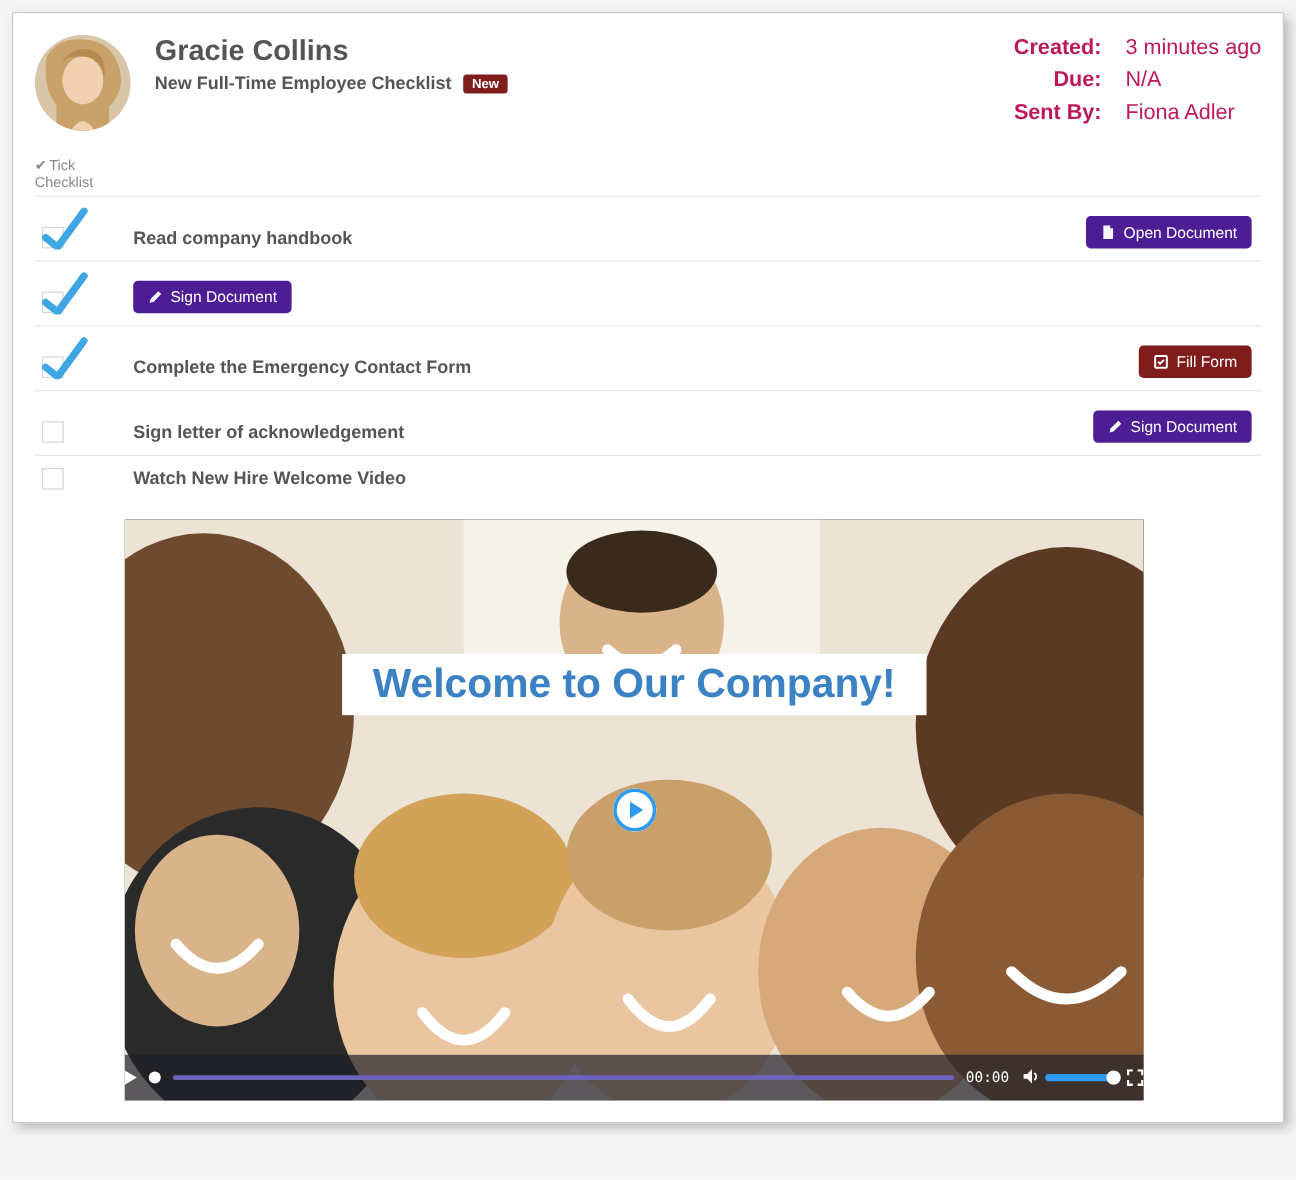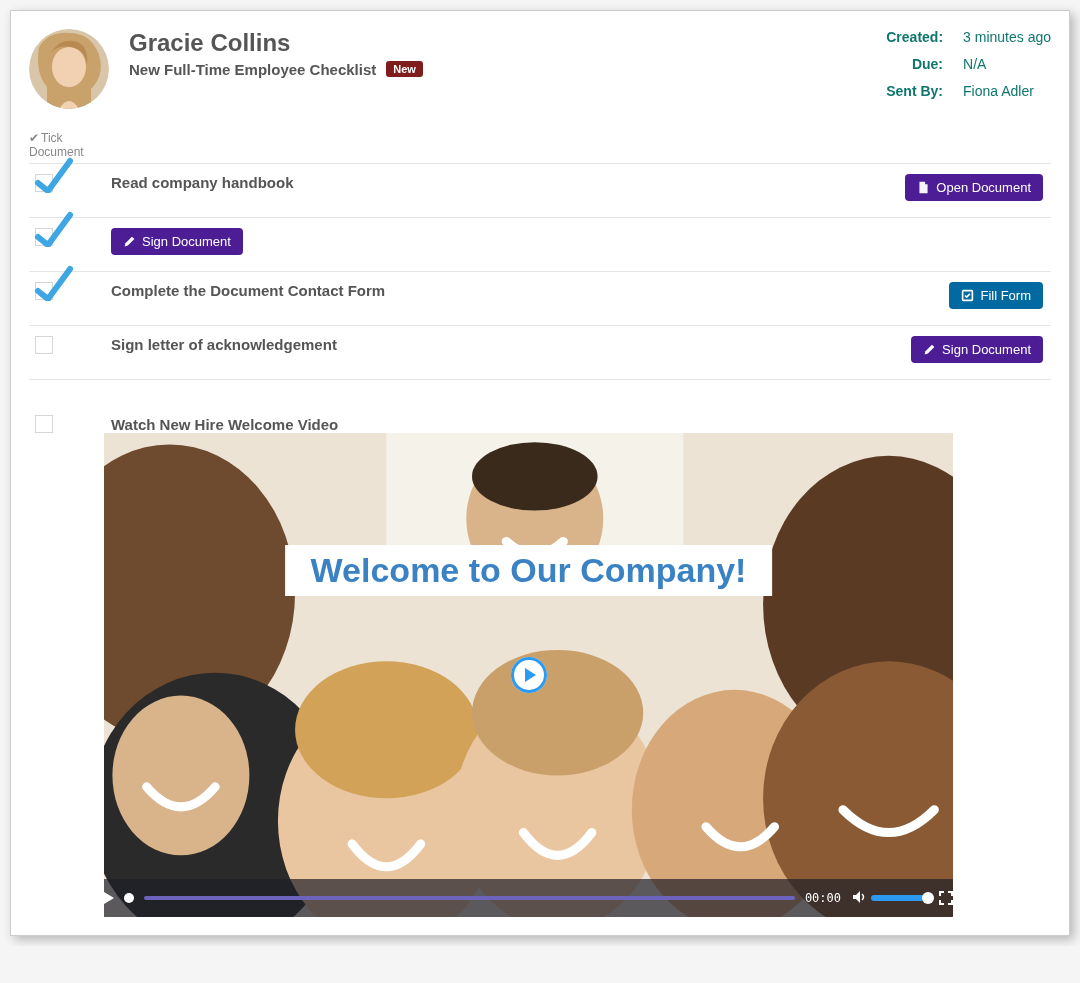--- a/index.html
+++ b/index.html
@@ -6,38 +6,38 @@
     body { font-family: -apple-system, BlinkMacSystemFont, "Segoe UI", Helvetica, Arial, sans-serif; background: #f5f5f5; padding: 10px; }
     .panel { background: #fff; border: 1px solid #ccc; box-shadow: 4px 4px 10px rgba(0,0,0,0.25); width: 1060px; margin: 0 auto; }
     .panel-header { background: #e7f1f8; padding: 10px 18px; font-size: 15px; color: #555;}
     .panel-body { padding: 18px 18px 0 18px; }
     .profile-row { display: flex; justify-content: space-between; }
     .profile-left { display: flex; gap: 20px; }
     .avatar { width: 80px; height: 80px; border-radius: 50%; overflow: hidden; flex-shrink:0; background:#eee; }
     .avatar svg { width: 100%; height: 100%; display:block; }
     .name-block { }
     .person-name { font-size: 24px; font-weight: 700; color: #555; margin-bottom: 4px; }
-    .checklist-title-row { display: flex; align-items: flex-start; gap: 10px; }
+    .checklist-title-row { display: flex; align-items: flex-end; gap: 10px; }
     .checklist-title { font-size: 15px; font-weight: 700; color: #555; }
     .badge-new { display:inline-block; background:#7f1d1d; color:#fff; font-size:11px; font-weight:700; padding:2px 7px; border-radius:3px; }
-    .meta-block { display: grid; grid-template-columns: auto auto; column-gap: 20px; row-gap: 1px; font-size: 14px; color:#0f766e; }
+    .meta-block { display: grid; grid-template-columns: auto auto; column-gap: 20px; row-gap: 1px; font-size: 18px; color:#be185d; }
     .meta-label { text-align: right; font-weight: 700; }
     .meta-value { text-align: left; }
     .tick-col { font-size: 12px; color:#888; margin-top: 22px; }
     .tick-col .tick-icon { font-size:12px; color:#888; margin-right:2px; }
     .checklist { margin-top: 4px; }
-    .checklist-row { display:flex; align-items:flex-start; border-top:1px solid #e5e5e5; padding: 10px 0; gap: 18px; position:relative; min-height:54px; }
+    .checklist-row { display:flex; align-items:flex-end; border-top:1px solid #e5e5e5; padding: 10px 0; gap: 18px; position:relative; min-height:54px; }
     .checkbox-box { width:18px; height:18px; border:1px solid #d6d6d6; margin-left:6px; margin-right:40px; flex-shrink:0; position:relative; background:#fff; }
     .checkmark { position:absolute; left:-2px; top:-22px; width:40px; height:40px; pointer-events:none;}
     .checkmark svg { width:40px; height:40px; }
     .row-title { font-size: 15px; font-weight: 600; color:#555; flex-grow:1; }
     .row-action { margin-right: 8px; }
     .btn { display:inline-flex; align-items:center; gap:6px; font-size:13px; color:#fff; padding:6px 12px; border-radius:4px; border:none; cursor:pointer; }
     .btn-green { background:#4c1d95; }
-    .btn-blue { background:#0369a1; }
+    .btn-blue { background:#7f1d1d; }
     .btn svg { width:13px; height:13px; fill:#fff; }
     .video-container { margin-left: 75px; margin-bottom:18px; width: 849px; position:relative; }
     .video-thumb { width:100%; height:484px; position:relative; overflow:hidden; background:#333; }
     .video-thumb-img { width:100%; height:100%; display:block;}
     .video-title-bar { position:absolute; top:112px; left:50%; transform:translateX(-50%); background:#fff; padding: 6px 26px; white-space:nowrap; }
     .video-title-text { font-size:34px; font-weight:700; color:#3b82c4; }
     .play-circle { position:absolute; left:50%; top:50%; transform:translate(-50%,-50%); width:36px; height:36px; border-radius:50%; background:#fff; box-shadow:0 0 0 3px #2b9af0 inset; display:flex; align-items:center; justify-content:center; cursor:pointer; }
     .play-circle::after { content:""; width:0; height:0; border-left:11px solid #2b9af0; border-top:7px solid transparent; border-bottom:7px solid transparent; margin-left:3px;}
     .video-controls { position:absolute; left:0; right:0; bottom:0; height:38px; background:rgba(30,30,40,0.7); display:flex; align-items:center; padding:0 0; gap:10px; color:#fff; font-size:12px;}
     .vc-play { width:0; height:0; border-left:10px solid #fff; border-top:6px solid transparent; border-bottom:6px solid transparent; cursor:pointer; }
@@ -88,21 +88,21 @@
         <div class="meta-value">3 minutes ago</div>
         <div class="meta-label">Due:</div>
         <div class="meta-value">N/A</div>
         <div class="meta-label">Sent By:</div>
         <div class="meta-value">Fiona Adler</div>
       </div>
     </div>
 
     <div class="tick-col">
       <span class="tick-icon">✔</span><span>Tick</span><br>
-      <span>Document</span>
+      <span>Checklist</span>
     </div>
 
     <div class="checklist">
 
       <div class="checklist-row">
         <div class="checkbox-box">
           <span class="checkmark">
             <svg viewBox="0 0 40 40">
                 <path d="M4 30 L14 38 L36 8" stroke="#3fa6e4" stroke-width="6" fill="none" stroke-linecap="round" stroke-linejoin="round"></path>
               </svg>
@@ -138,21 +138,21 @@
       </div>
 
       <div class="checklist-row">
         <div class="checkbox-box">
           <span class="checkmark">
             <svg viewBox="0 0 40 40">
                 <path d="M4 30 L14 38 L36 8" stroke="#3fa6e4" stroke-width="6" fill="none" stroke-linecap="round" stroke-linejoin="round"></path>
               </svg>
           </span>
         </div>
-        <div class="row-title">Complete the Document Contact Form</div>
+        <div class="row-title">Complete the Emergency Contact Form</div>
         <div class="row-action">
           <button class="btn btn-blue">
             <svg viewBox="0 0 16 16">
                 <rect x="2" y="2" width="12" height="12" rx="1" fill="none" stroke="#fff" stroke-width="2"></rect>
                 <path d="M5 8l2 2 4-4" stroke="#fff" stroke-width="2" fill="none"></path>
               </svg>
             <span>Fill Form</span>
           </button>
         </div>
       </div>
@@ -163,21 +163,21 @@
         <div class="row-action">
           <button class="btn btn-green">
             <svg viewBox="0 0 16 16">
                 <path d="M2 14l1-4 8-8 3 3-8 8-4 1z"></path>
               </svg>
             <span>Sign Document</span>
           </button>
         </div>
       </div>
 
-      <div class="checklist-row" style="border-bottom:none; align-items:flex-end; padding-bottom:0;">
+      <div class="checklist-row" style="border-bottom:none; align-items:flex-start; padding-bottom:0;">
         <div class="checkbox-box"></div>
         <div class="row-title" style="padding-top:0px;">Watch New Hire Welcome Video</div>
       </div>
       <div class="video-container">
         <div class="video-thumb">
           <svg class="video-thumb-img" viewBox="0 0 849 424" preserveAspectRatio="xMidYMid slice" xmlns="http://www.w3.org/2000/svg">
             <rect width="849" height="424" fill="#ece3d4"></rect>
             <rect x="300" y="0" width="260" height="140" fill="#f5f2ea"></rect>
 
             <g>

